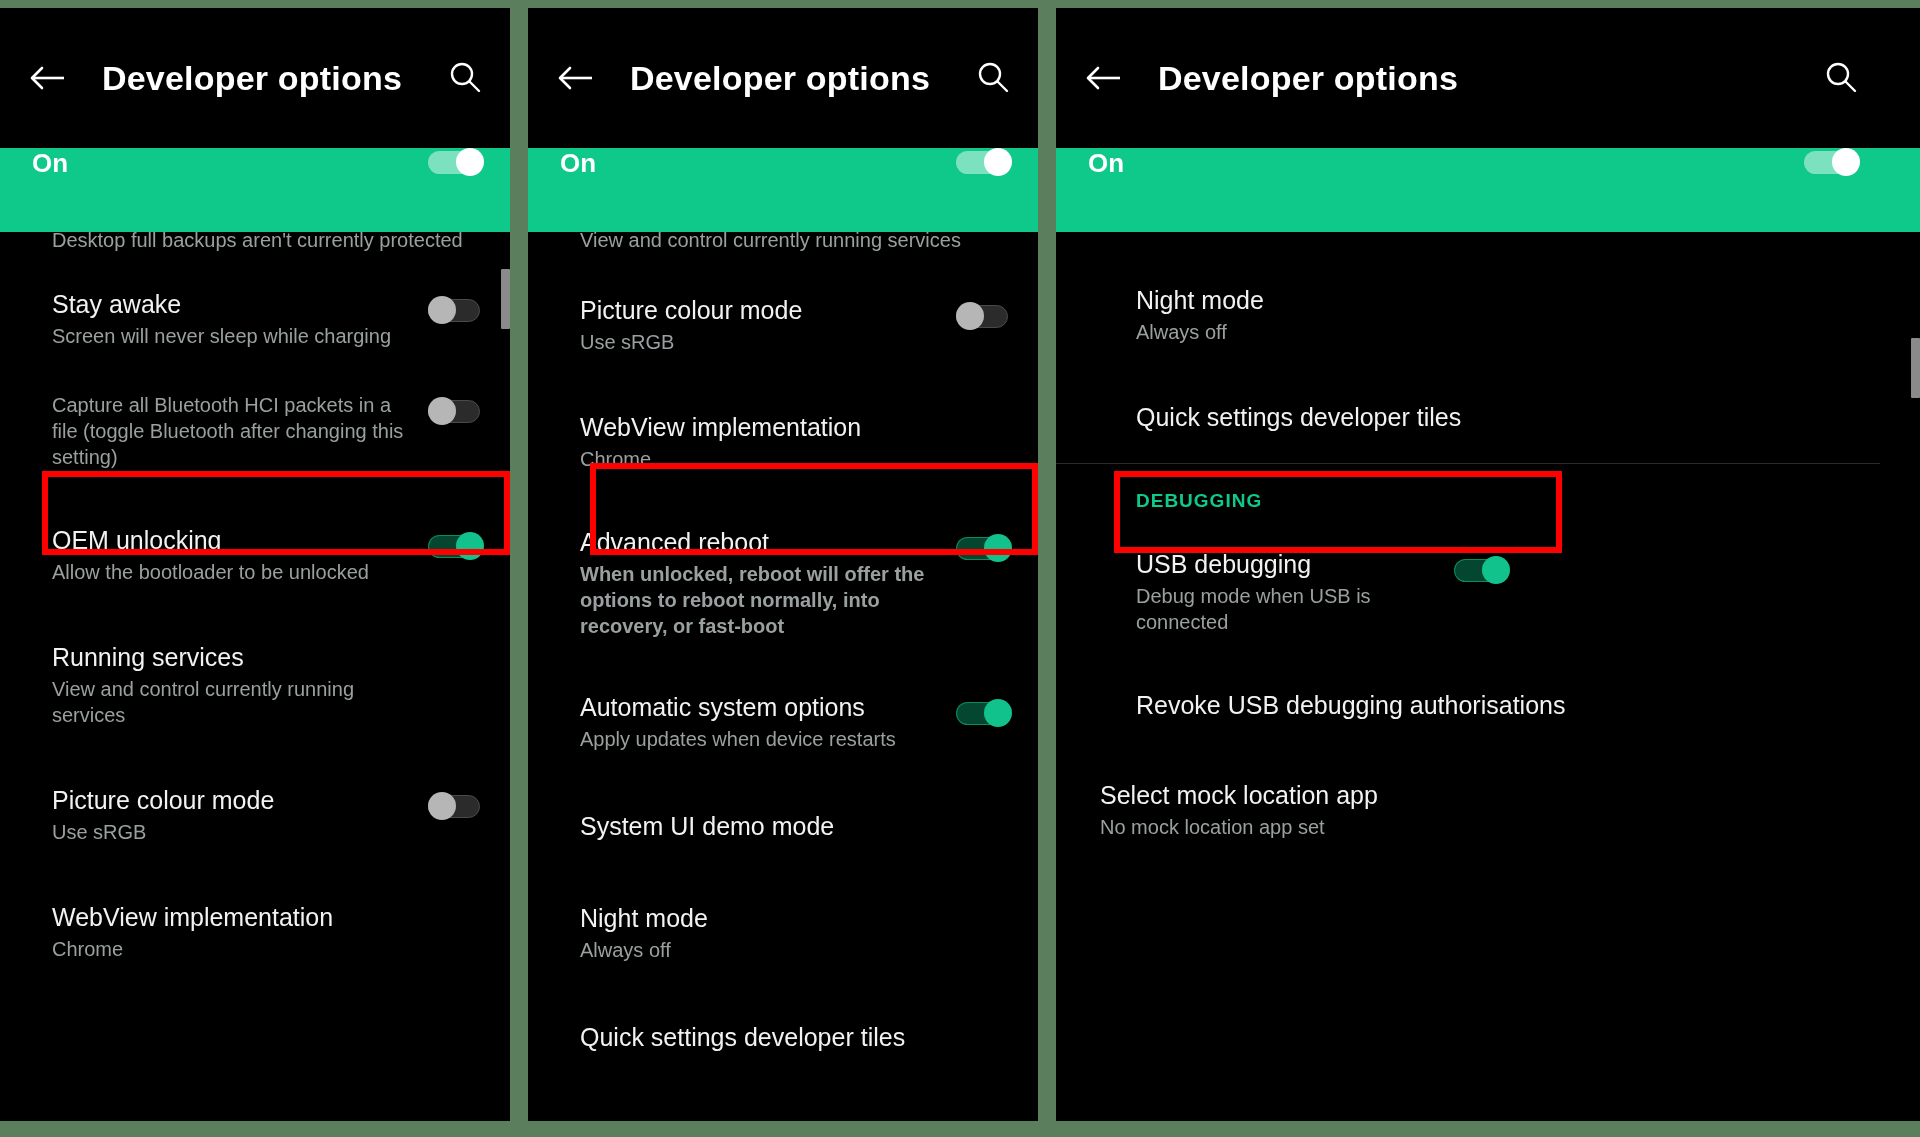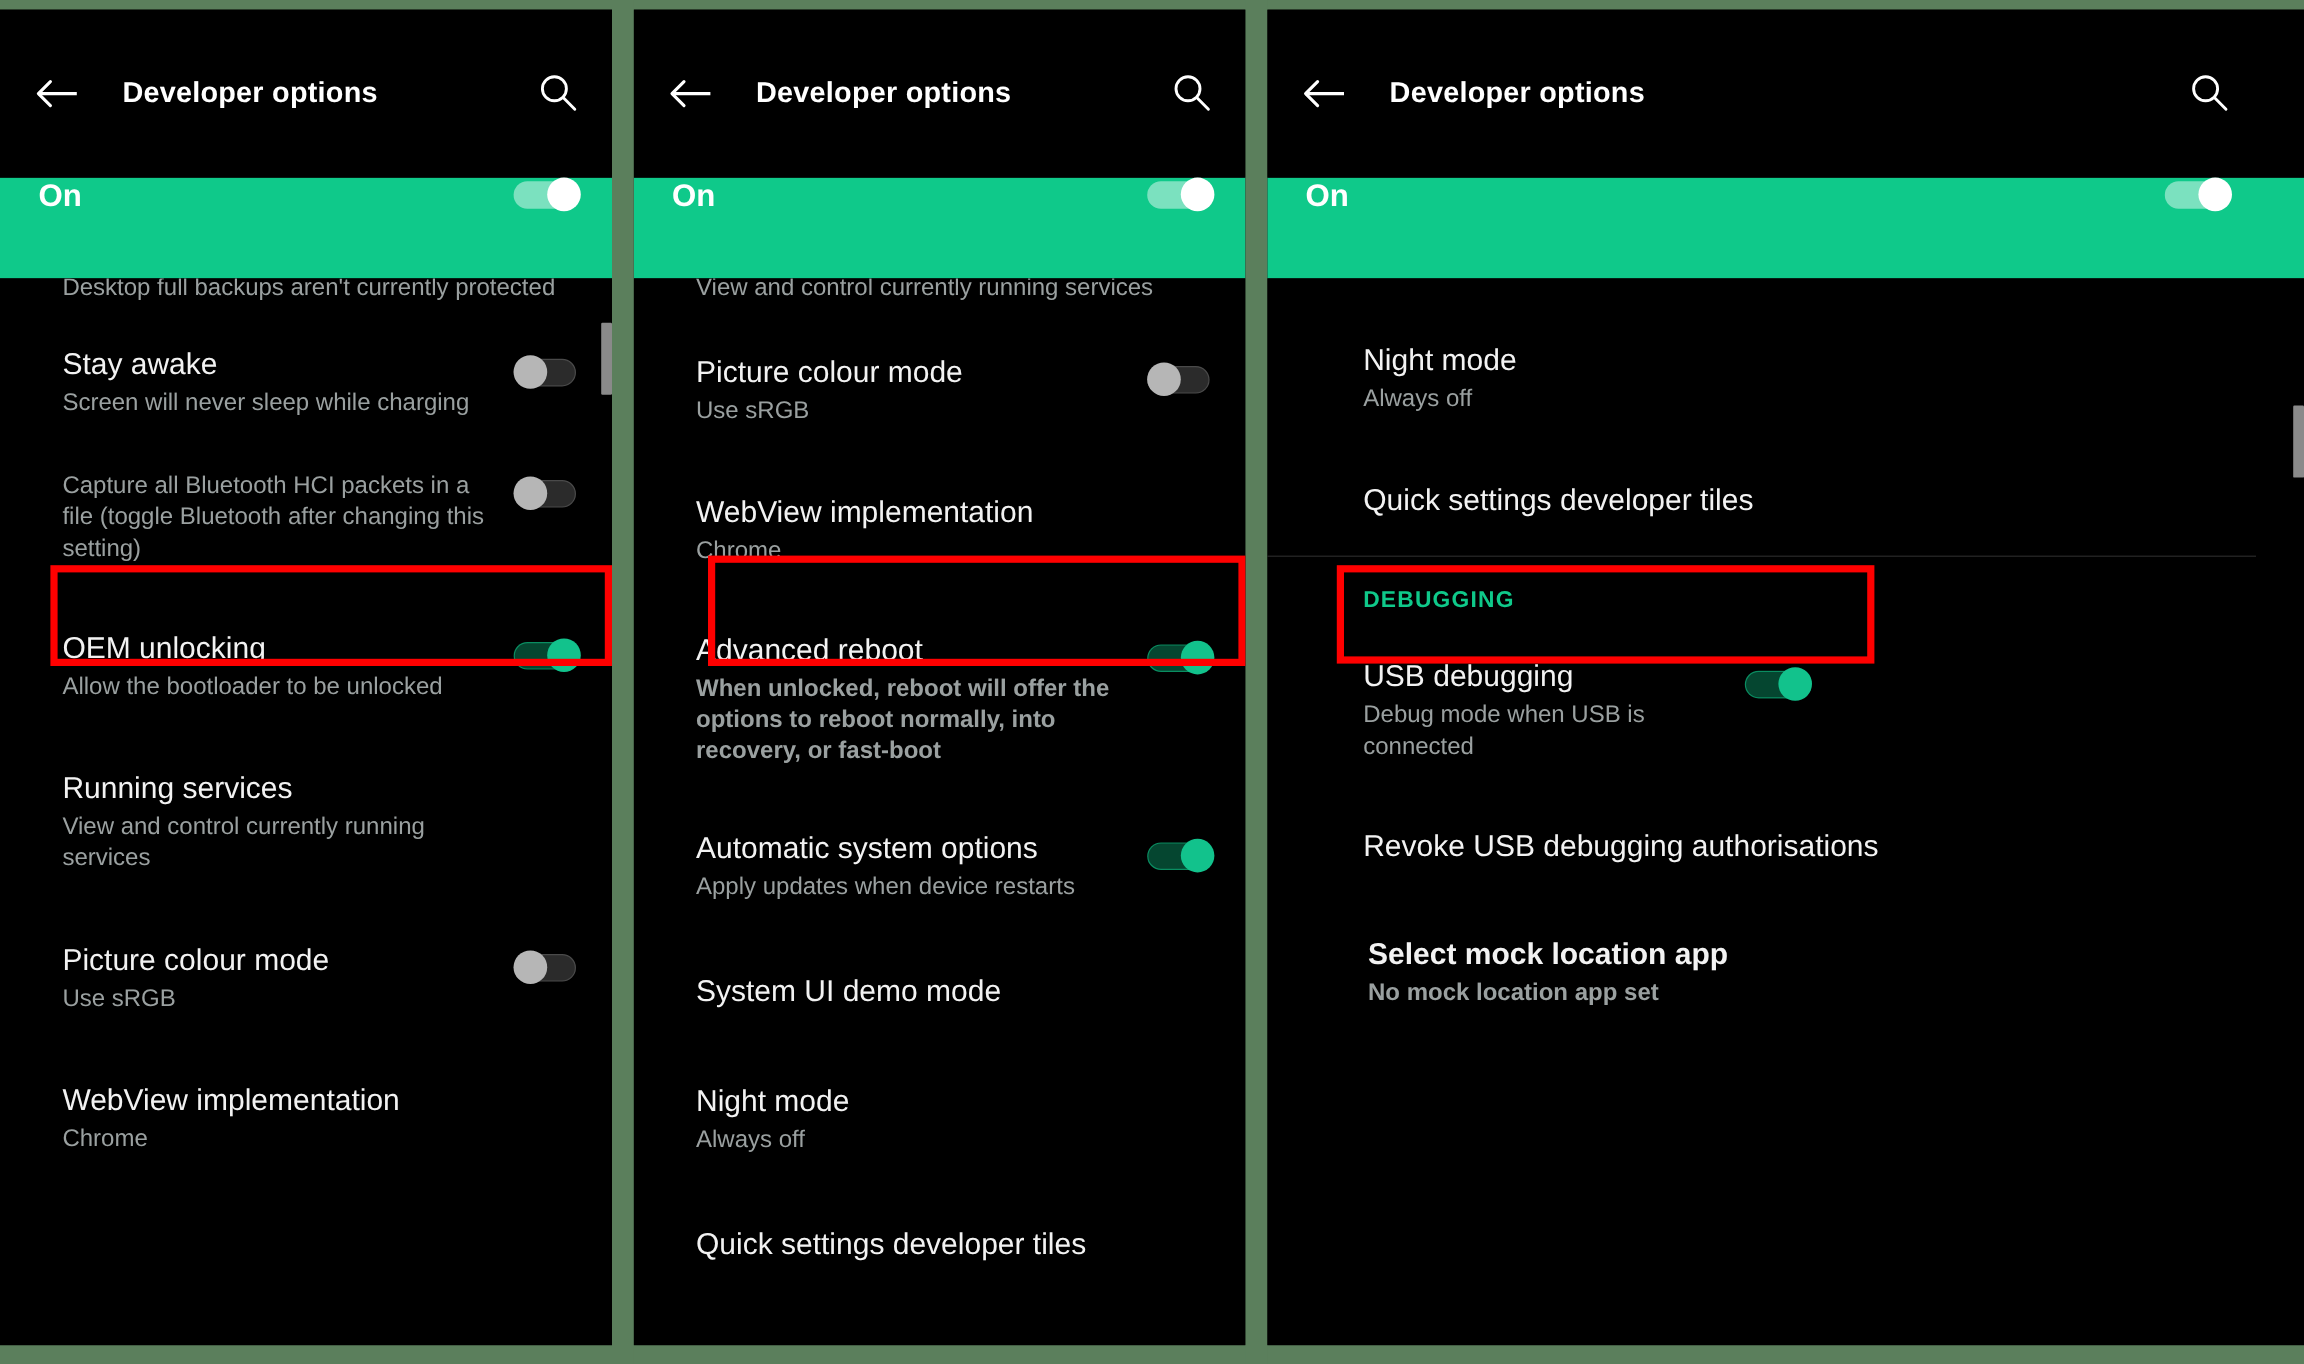--- a/index.html
+++ b/index.html
@@ -41,21 +41,21 @@
   }
   .back-icon {
     width: 44px; height: 44px;
     flex: 0 0 44px;
     position: relative;
     cursor: pointer;
   }
   .back-icon svg { display: block; }
   .appbar-title {
     color: #ffffff;
-    font-size: 24px;
+    font-size: 34px;
     font-weight: bold;
     letter-spacing: .2px;
     margin-left: 32px;
     flex: 1 1 auto;
     white-space: nowrap;
   }
   .search-icon {
     width: 38px; height: 38px;
     flex: 0 0 38px;
     cursor: pointer;
@@ -488,21 +488,21 @@
       <div class="row no-ctl" style="margin-top:26px; padding-left:80px; padding-right:370px;">
         <div class="texts">
           <div class="title">Revoke USB debugging authorisations</div>
         </div>
         <div class="ctl">
             <div class="sw off"></div>
           </div>
       </div>
 
 
-      <div class="row no-ctl" style="margin-top:26px; padding-left:84px; padding-right:370px;font-weight:bold;">
+      <div class="row no-ctl" style="margin-top:26px; padding-left:44px; padding-right:370px;">
         <div class="texts">
           <div class="title">Select mock location app</div>
           <div class="sub">No mock location app set</div>
         </div>
         <div class="ctl">
             <div class="sw off"></div>
           </div>
       </div>
     </div>
 

